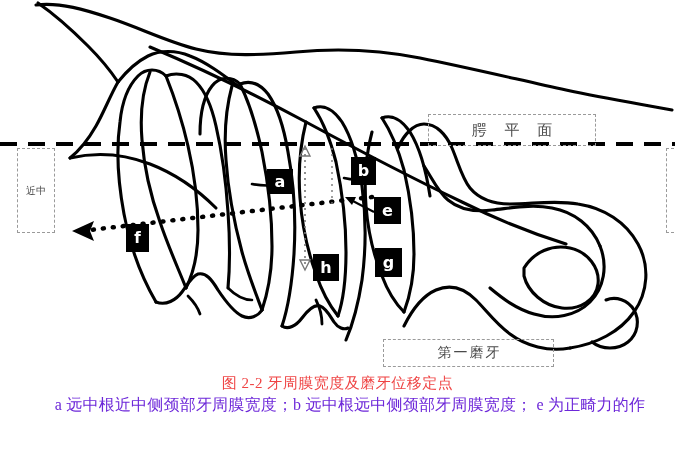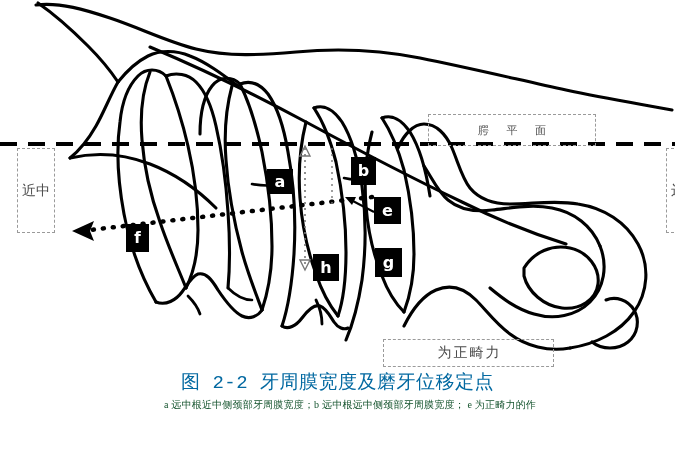--- a/index.html
+++ b/index.html
@@ -48,29 +48,30 @@
     justify-content: center;
     color: #4a4a4a;
     font-family: "DejaVu Sans", "Liberation Sans", sans-serif;
     font-size: 14px;
     letter-spacing: 0px;
     background: transparent;
   }
   .region-box.vertical {
     flex-direction: column;
     line-height: 1.55;
-    font-size: 14px;
+    font-size: 10px;
   }
 
   #box-palatal-plane {
     left: 428px; top: 114px;
     width: 168px; height: 32px;
     letter-spacing: 7px;
     text-indent: 7px;
-    font-size: 11px;
+    font-size: 15px;
+    font-family: Liberation Serif, serif;
   }
   #box-mesial {
     left: 17px; top: 148px;
     width: 38px; height: 85px;
   }
   #box-distal {
     left: 622px; top: 148px;
     width: 38px; height: 85px; margin-left: 44px;
   }
   #box-first-molar {
@@ -108,31 +109,30 @@
 
   
   #caption {
     position: absolute;
     left: 0;
     top: 372px;
     width: 675px;
     text-align: center;
   }
   #caption-title {
-    font-size: 19px;
+    font-size: 15px;
     line-height: 22px;
     letter-spacing: 0.5px;
-    color: #0369a1;
-    font-family: Liberation Mono, monospace;
+    color: #ef4444;
   }
   .caption-line {
-    font-size: 10px;
+    font-size: 16px;
     line-height: 21px;
     letter-spacing: 0.2px;
-    color: #14532d;
+    color: #6d28d9;
     margin-left: 25px;
   }
   #caption-line-1 { padding: 0 6px; }
   #caption-line-2 { padding: 0 6px; }
 </style>
 </head>
 <body>
 
 <div id="figure-root">
 
@@ -209,21 +209,21 @@
     <div class="region-box vertical" id="box-mesial">
       <span>近中</span>
     </div>
 
     <div class="region-box vertical" id="box-distal">
       <span>远中</span>
     </div>
 
 
     <div class="region-box" id="box-second-molar">
-      <span>为正畸力</span>
+      <span>第一磨牙</span>
     </div>
 
     <div class="point-marker" id="marker-a">
       <span>a</span>
     </div>
     <div class="point-marker" id="marker-b">
       <span>b</span>
     </div>
     <div class="point-marker" id="marker-e">
       <span>e</span>

